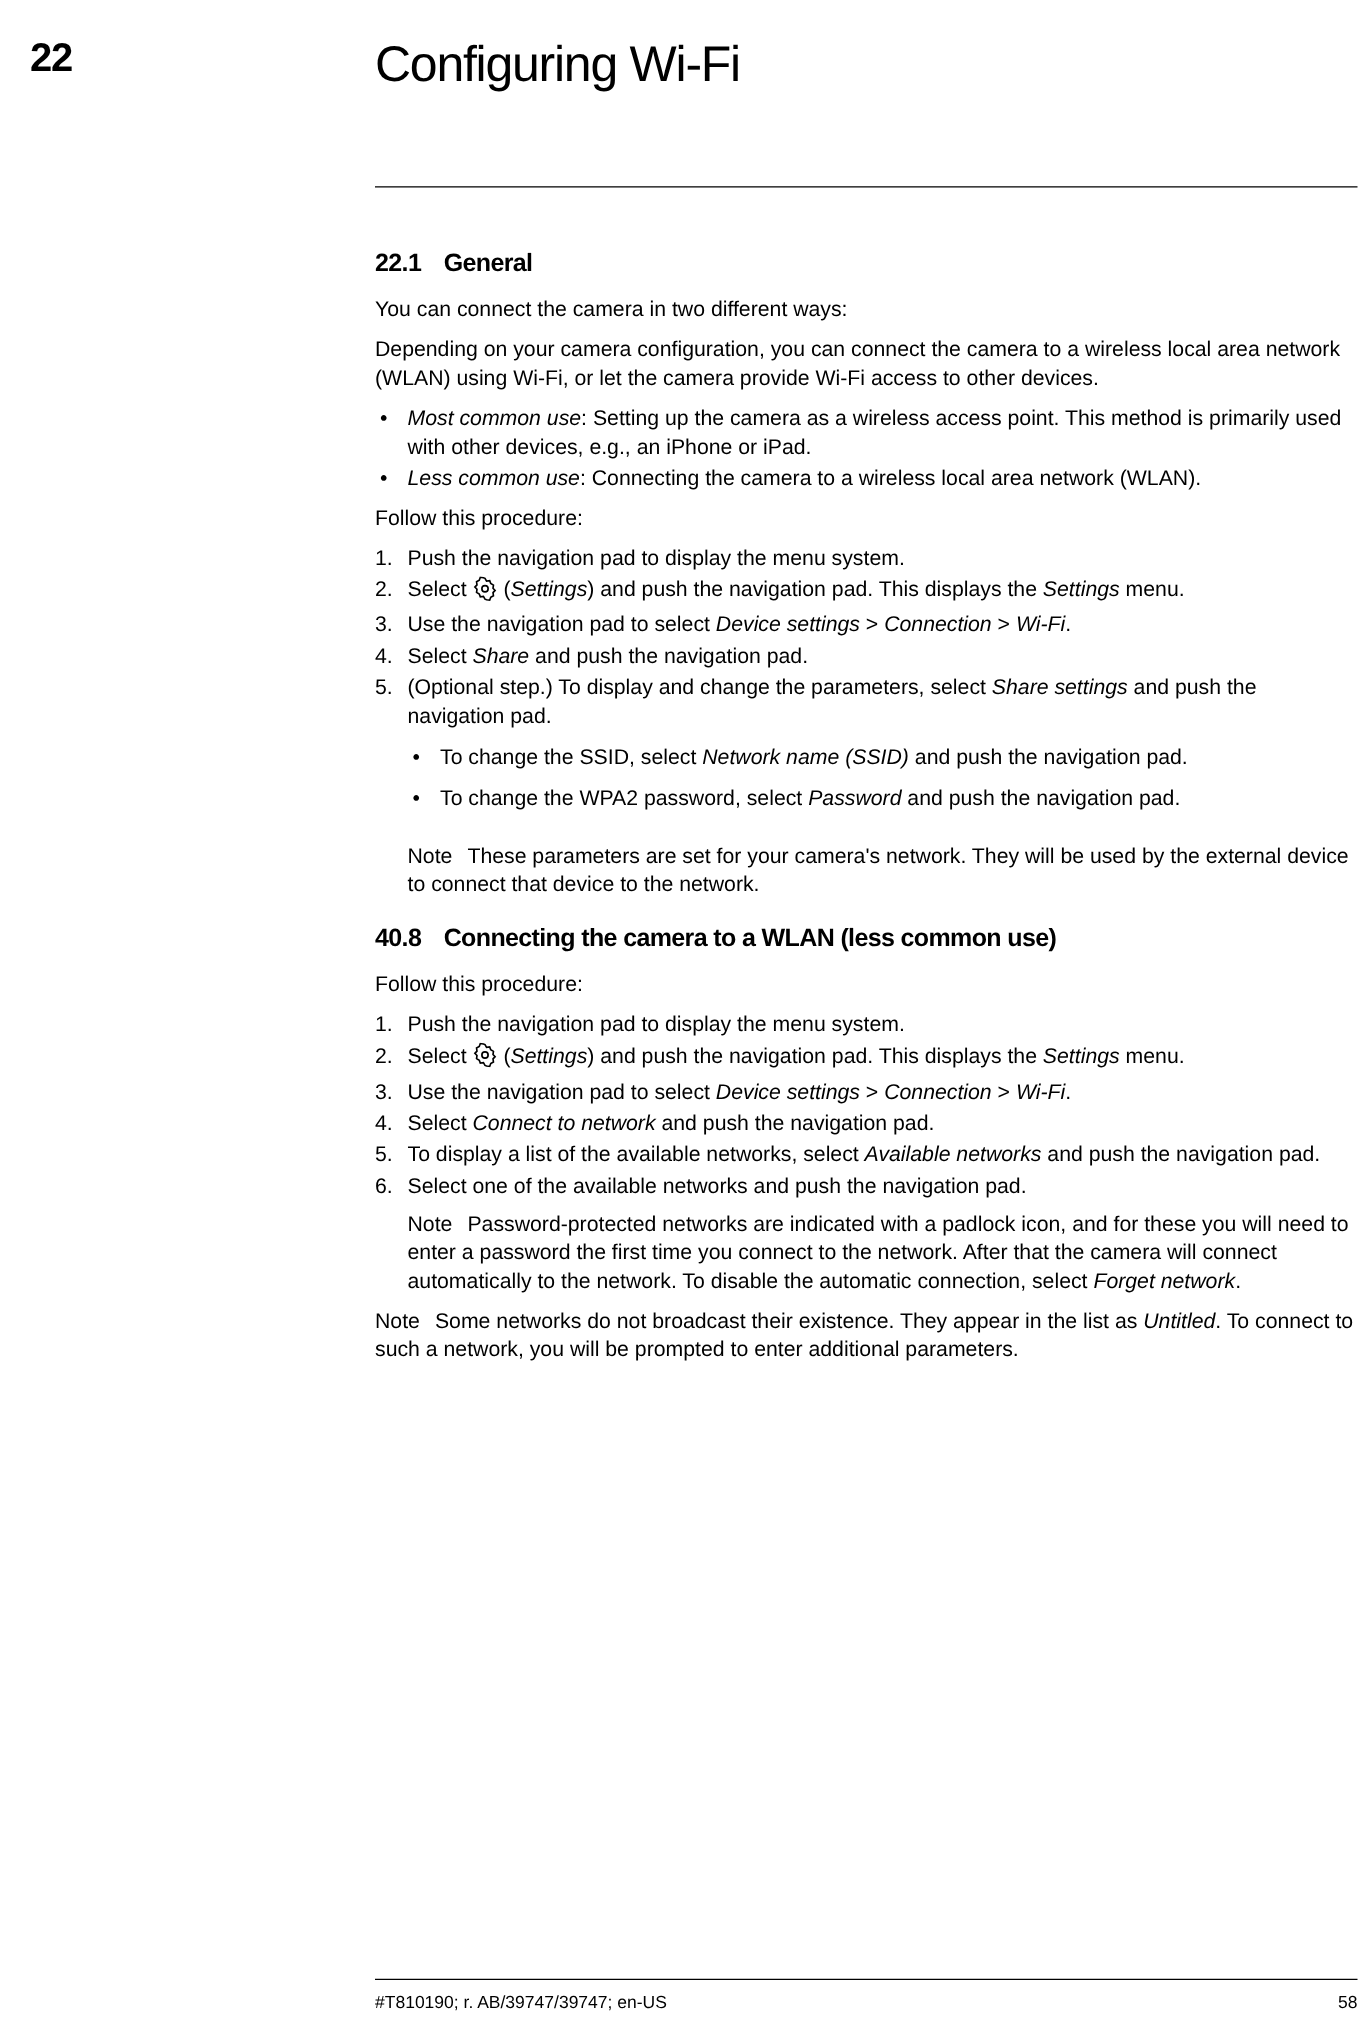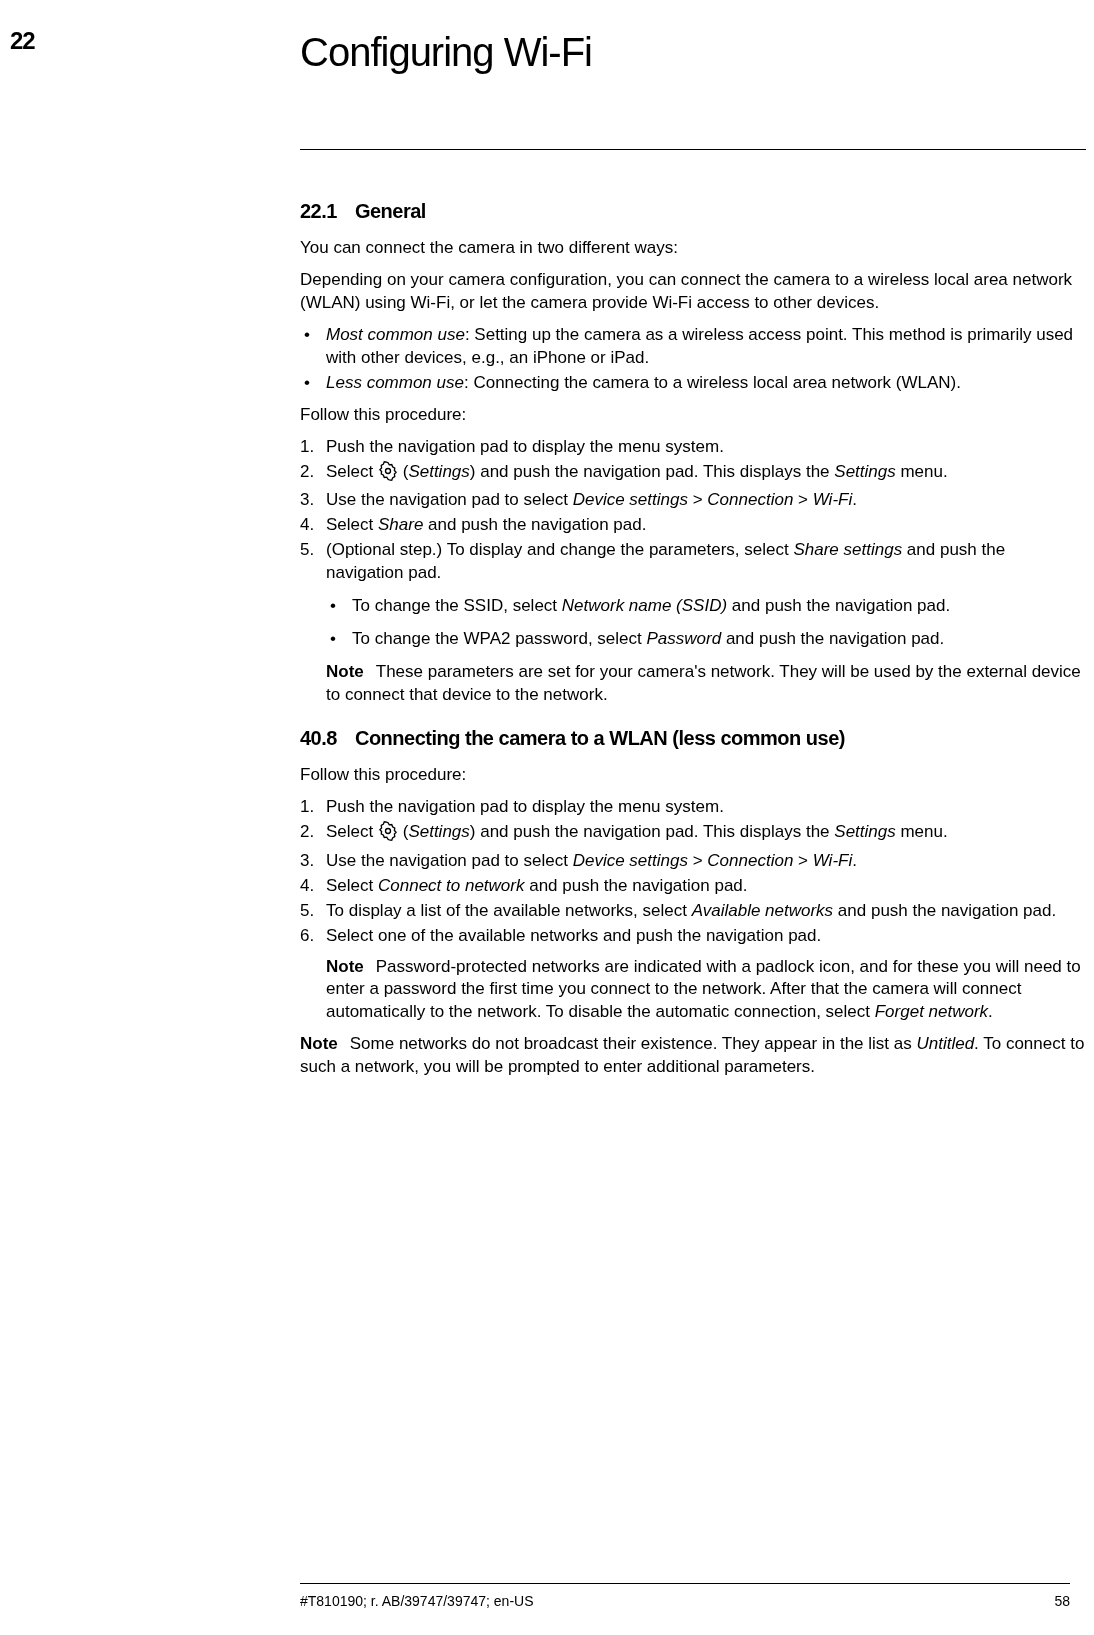--- a/index.html
+++ b/index.html
@@ -1,40 +1,40 @@
 <!DOCTYPE html>
 <html><head>
   <meta charset="utf-8">
   <style>
     * { box-sizing: border-box; margin: 0; padding: 0; }
     body { font-family: Arial, Helvetica, sans-serif; background: #fff; color: #000; width: 1094px; height: 1635px; position: relative; font-size: 17px; line-height: 1.35; }
     .page { padding: 25px 0 0 0; }
     .chapter-header { display: flex; align-items: flex-start; }
-    .chapter-num { font-size: 24px; font-weight: bold; width: 300px; padding-left: 10px; letter-spacing: -1px; }
+    .chapter-num { font-size: 32px; font-weight: bold; width: 300px; padding-left: 24px; letter-spacing: -1px; }
     .chapter-title { font-size: 40px; font-weight: normal; letter-spacing: -1px; }
     .content { margin-left: 300px; margin-right: 8px; }
     .hr { border: none; border-top: 1.5px solid #000; margin: 70px 0 48px 0; }
     .hr-footer { border: none; border-top: 1px solid #000; margin: 0 0 6px 0; }
     h2 { font-size: 20px; font-weight: bold; margin-top: 18px; margin-bottom: 12px; letter-spacing: -0.5px; }
     h2 .sec-num { margin-right: 18px; }
     p { margin-bottom: 9px; }
     ul { list-style: none; margin-bottom: 9px; }
     ul li { position: relative; padding-left: 26px; margin-bottom: 2px; }
     ul li::before { content: "•"; position: absolute; left: 4px; font-size: 17px; }
     ol { list-style: none; margin-bottom: 9px; counter-reset: item; }
     ol > li { position: relative; padding-left: 26px; margin-bottom: 2px; counter-increment: item; }
     ol > li::before { content: counter(item) "."; position: absolute; left: 0; }
-    .sub-ul { margin-top: 10px; margin-bottom: 10px; }
+    .sub-ul { margin-top: 10px; margin-bottom: 23px; }
     .sub-ul li { margin-bottom: 10px; }
     .italic { font-style: italic; }
-    .bold-inline { font-weight: bold; margin-right: 12px; }
+    .bold-inline { font-weight: normal; margin-right: 12px; }
     .note-p { padding-left: 26px; }
     .outer-note { margin-top: 8px; }
     .gear-icon { display: inline-block; vertical-align: -4px; }
-    .footer { position: absolute; bottom: 24px; left: 300px; right: 24px; font-size: 14px; margin-top: 36px; }
+    .footer { position: absolute; bottom: 24px; left: 300px; right: 8px; font-size: 14px; margin-top: 36px; }
     .footer-row { display: flex; justify-content: space-between; padding-top: 2px; }
   </style>
 </head>
 <body>
 
 <div class="page">
   <div class="chapter-header">
     <div class="chapter-num">22</div>
     <div class="chapter-title">Configuring Wi-Fi</div>
   </div>

